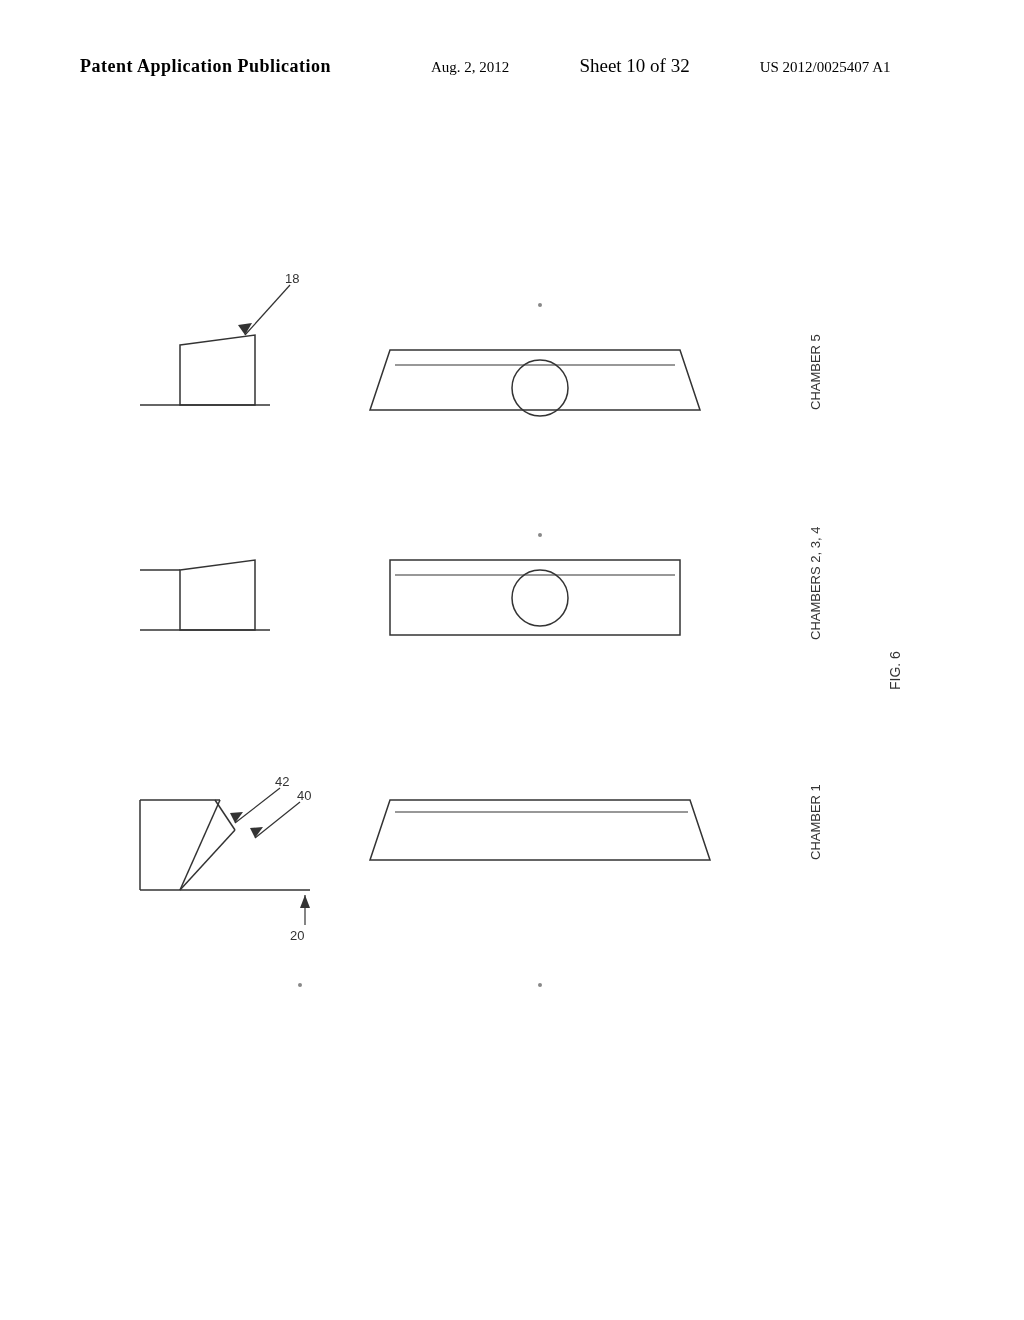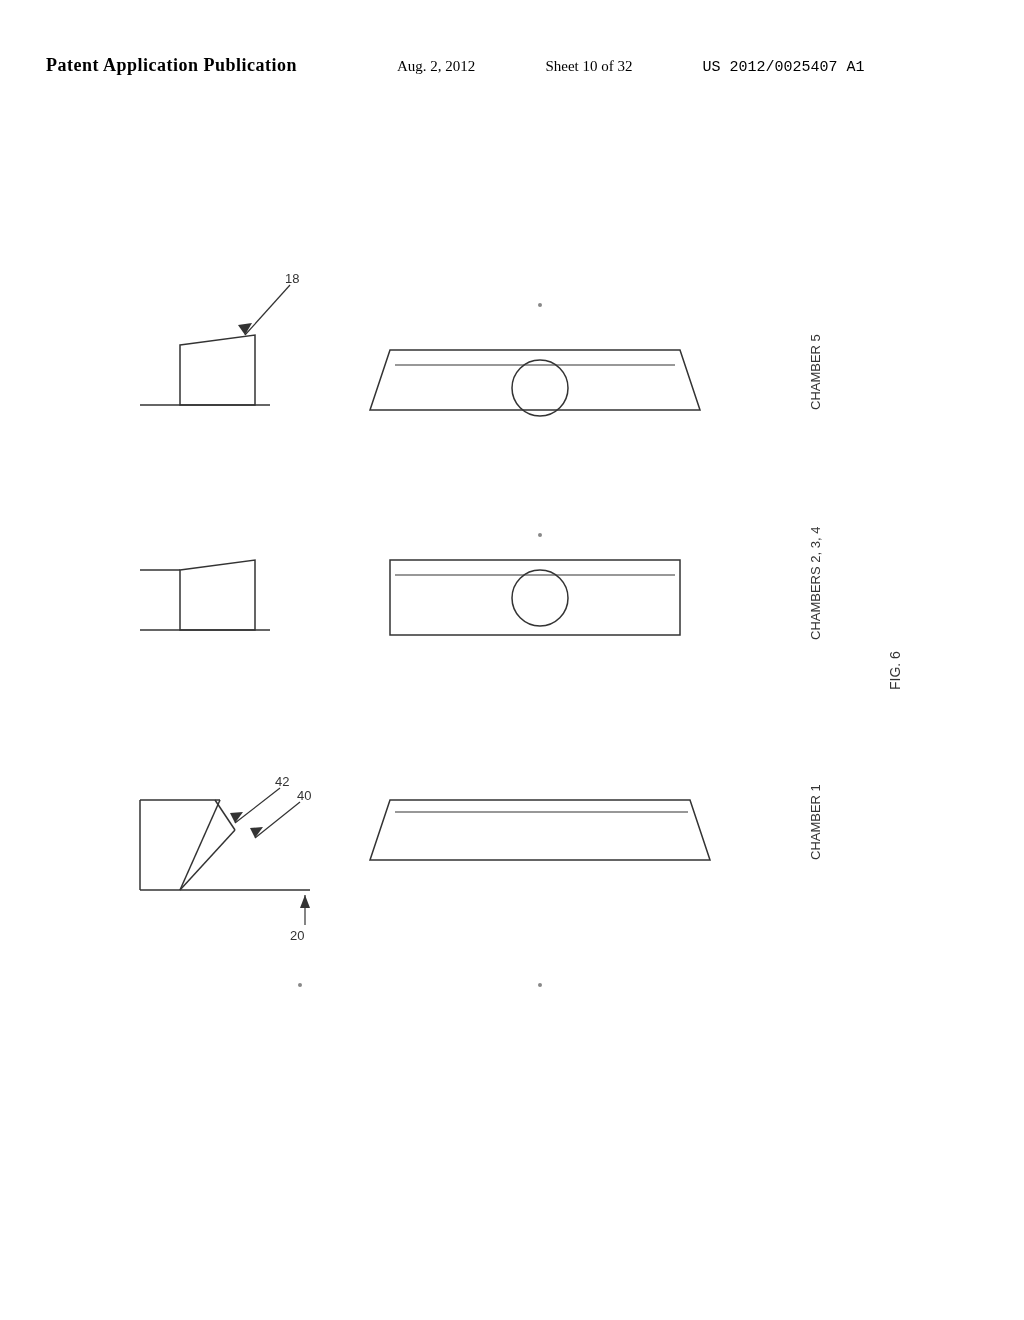--- a/index.html
+++ b/index.html
@@ -13,40 +13,39 @@
     }
 
     
     .header {
       position: absolute;
       top: 55px;
       left: 0;
       right: 0;
       display: flex;
       align-items: baseline;
-      padding: 0 46px;
+      padding: 0 80px;
       gap: 40px;
     }
     .header-title {
       font-size: 18px;
       font-weight: bold;
       letter-spacing: 0.5px;
     }
     .header-date {
       font-size: 15px;
       margin-left: 60px;
     }
     .header-sheet {
-      font-size: 15px;
+      font-size: 19px;
       margin-left: 30px;
     }
     .header-patent {
       font-size: 15px;
       margin-left: 30px;
-      font-family: Liberation Mono, monospace;
     }
   </style>
 </head>
 <body>
 
 <div class="header">
   <span class="header-title">Patent Application Publication</span>
   <span class="header-date">Aug. 2, 2012</span>
   <span class="header-sheet">Sheet 10 of 32</span>
   <span class="header-patent">US 2012/0025407 A1</span>

